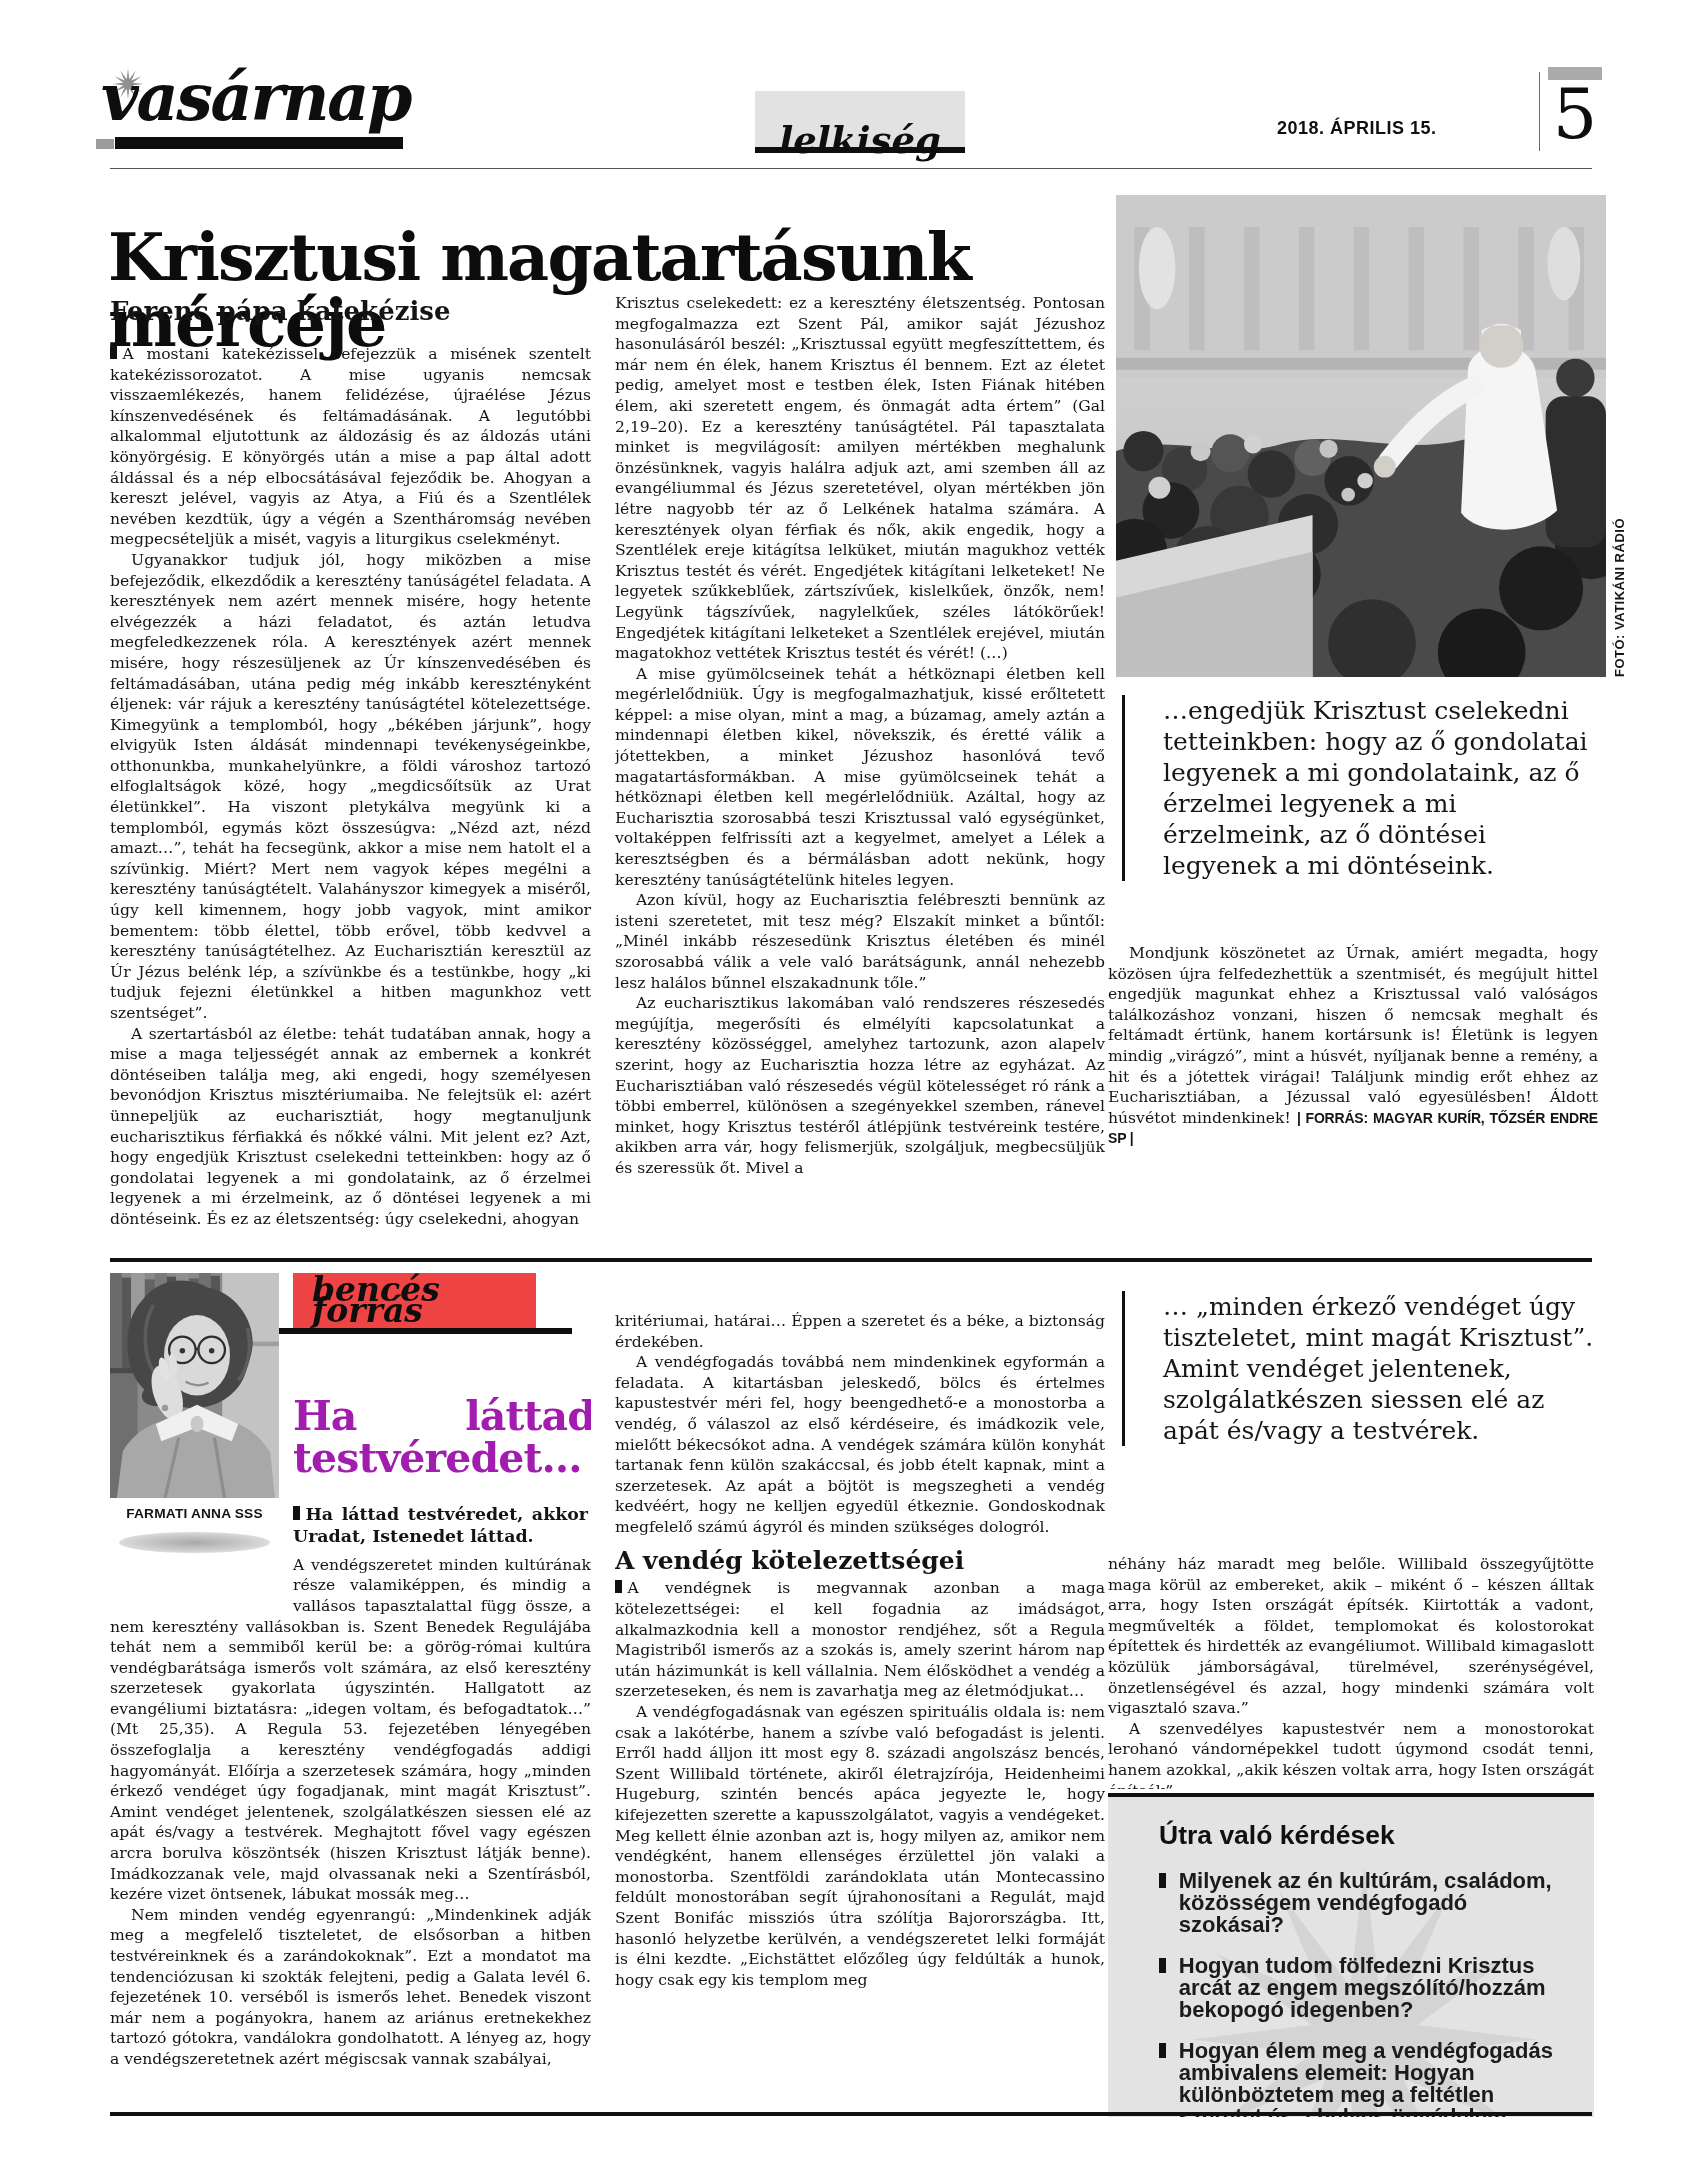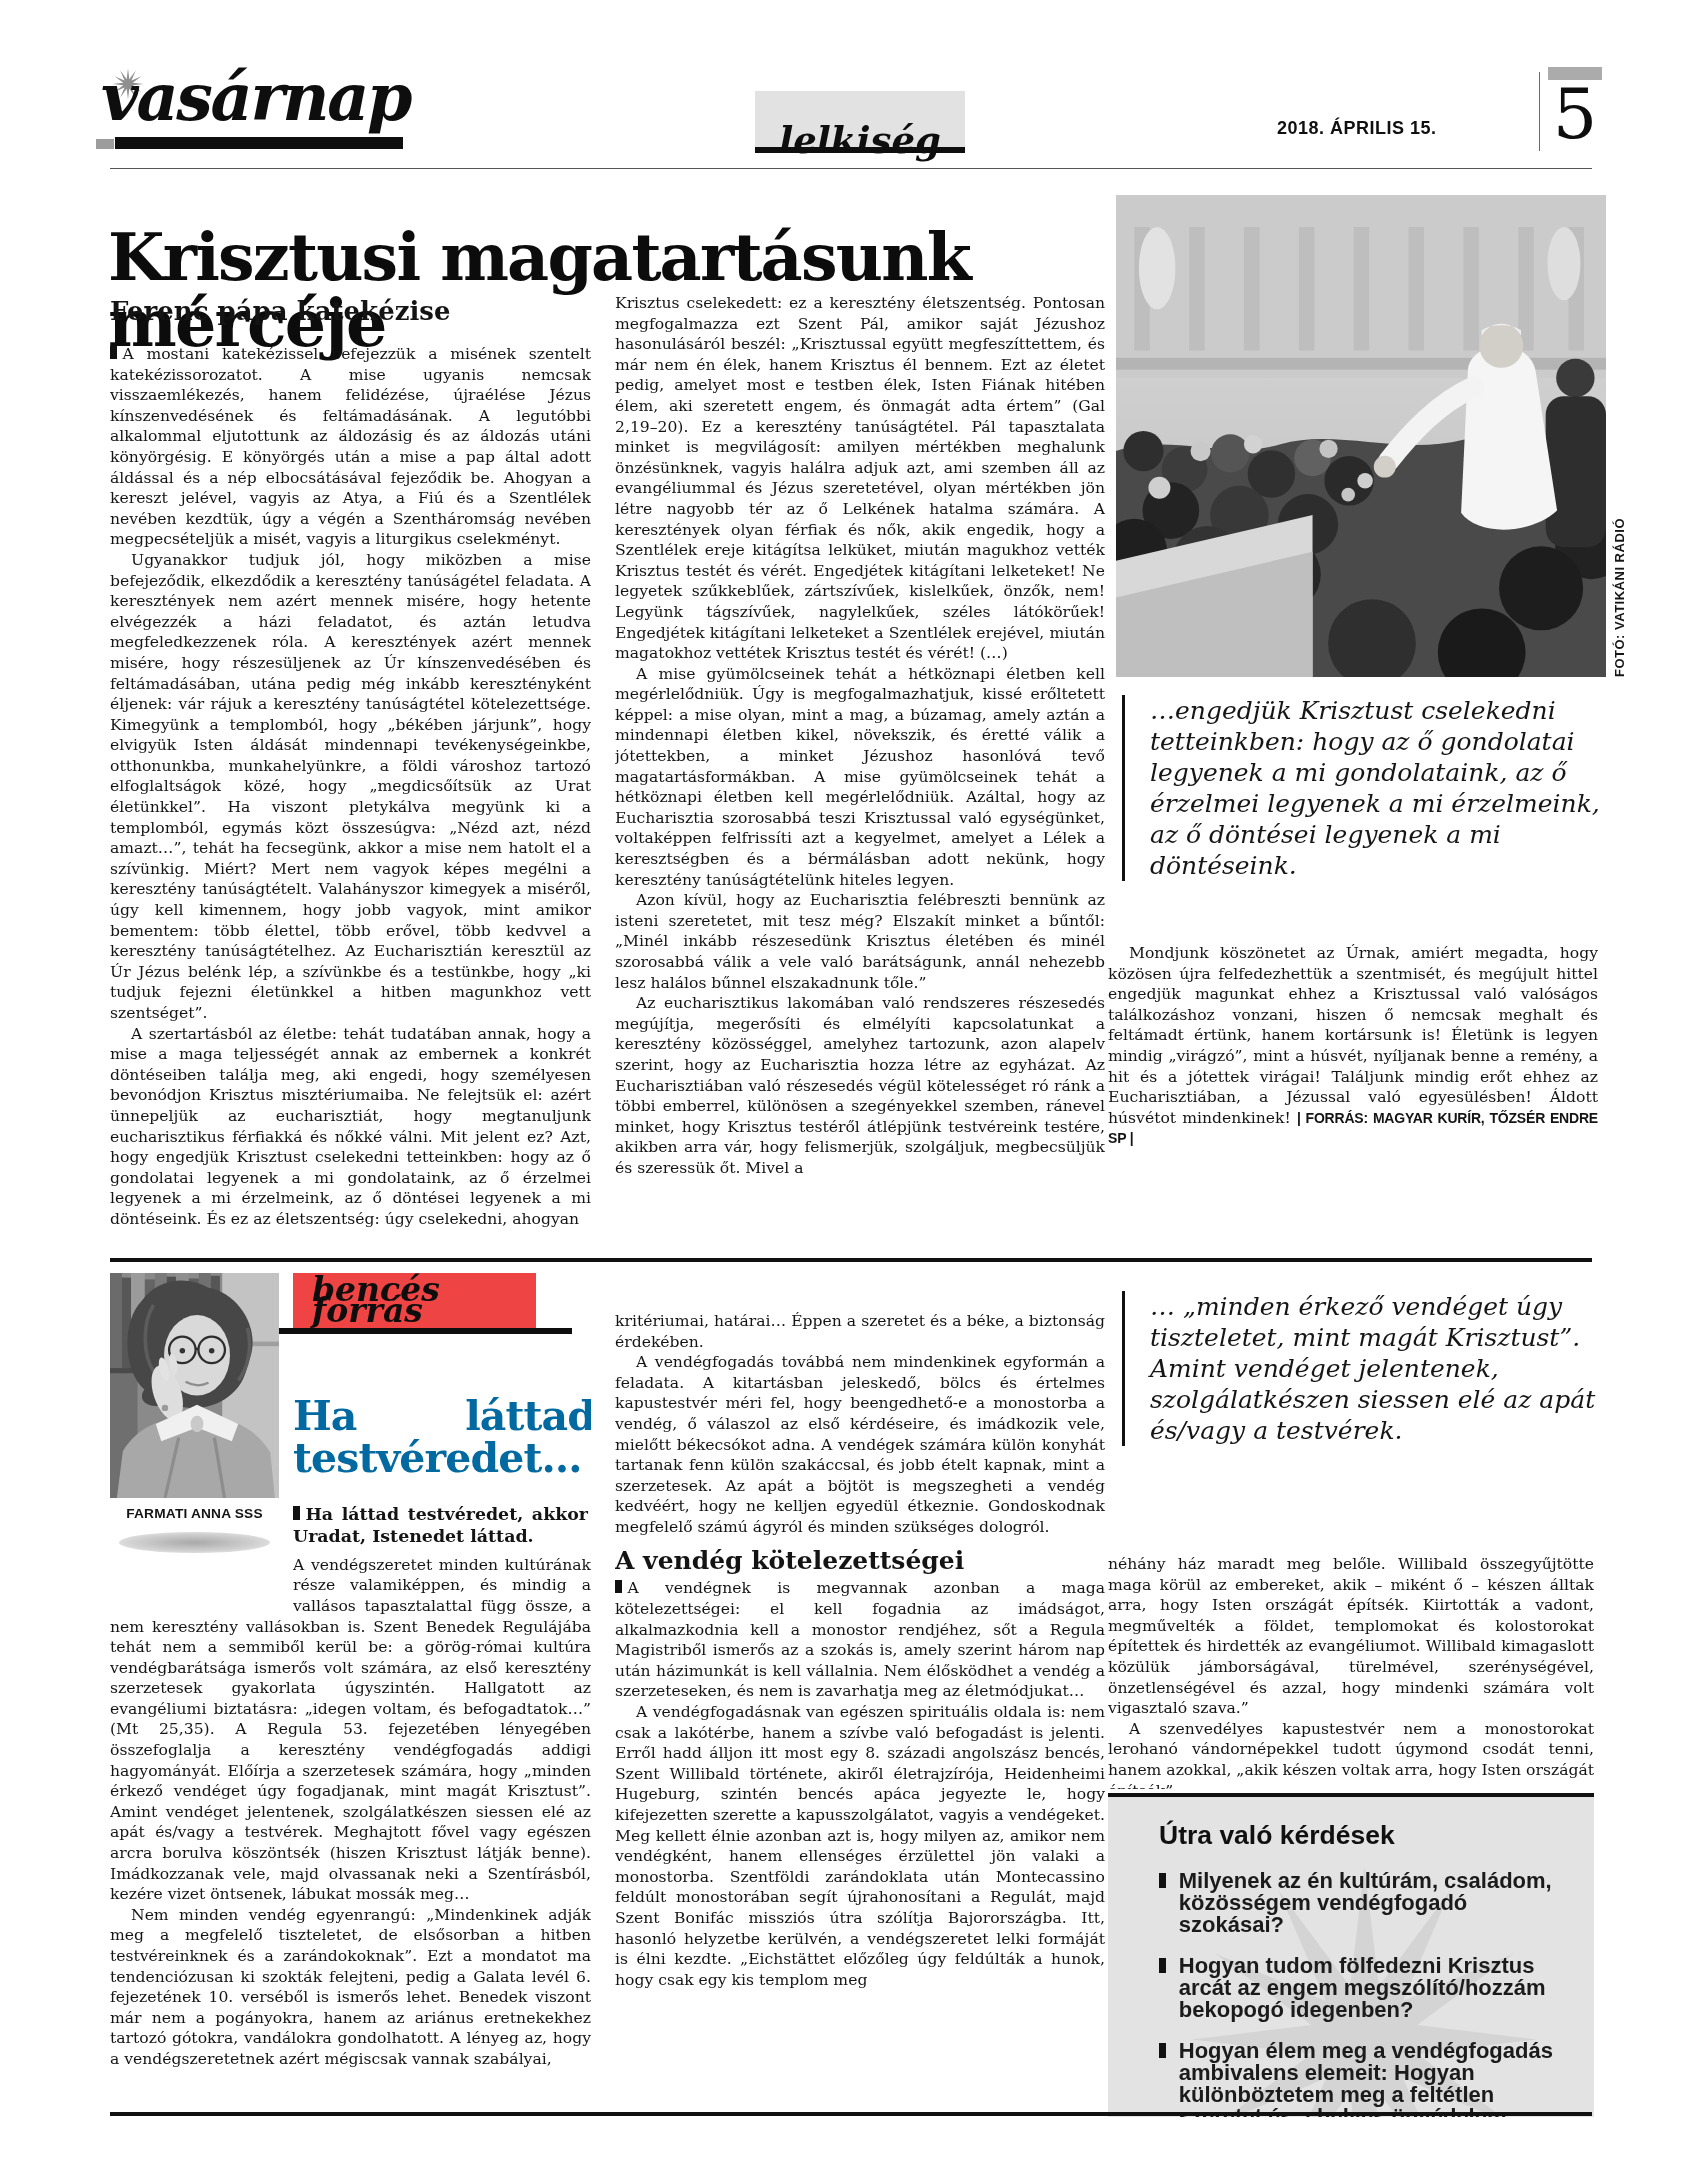--- a/index.html
+++ b/index.html
@@ -21,21 +21,21 @@
   .page-number { position:absolute; left:1548px; top:76px; width:54px; text-align:center; font-size:70px; line-height:1.1; color:#0e0e0e; }
   .header-line { position:absolute; left:110px; top:168px; width:1482px; height:1.4px; background:#555; }
 
   
   .bodycol { position:absolute; overflow:hidden; font-size:15.6px; line-height:20.6px; text-align:justify; hyphens:auto; -webkit-hyphens:auto; }
   .bodycol p { margin:0; }
   .bodycol p.ind { text-indent:21px; }
   .pmark { display:inline-block; width:6.9px; height:13px; background:#111; margin-right:5.5px; }
   .source { font-family:"Liberation Sans", sans-serif; font-weight:bold; font-size:14px; letter-spacing:-0.2px; }
 
-  .pullquote { position:absolute; border-left:3.2px solid #111; padding-left:25px; font-style:italic; font-size:25px; line-height:31px; color:#161616; }
+  .pullquote { position:absolute; border-left:3.2px solid #111; padding-left:38px; font-size:25px; line-height:31px; color:#161616; }
 
   
   .h1 { position:absolute; left:108px; top:224px; width:1016px; font-size:65px; line-height:1.02; font-weight:bold; letter-spacing:-1.8px; color:#0c0c0c; }
   .subhead1 { position:absolute; left:110px; top:296px; font-size:26px; font-weight:bold; }
   .a1col1 { left:110px; top:344px; width:481px; height:915px; }
   .a1col2 { left:615px; top:293px; width:490px; height:966px; }
   .photo1 { position:absolute; left:1116px; top:195px; width:490px; height:482px; background:#cfcfcf; }
   .photo1 svg { display:block; width:100%; height:100%; }
   .vert-caption { position:absolute; left:1612px; top:498px; height:179px; writing-mode:vertical-rl; transform:rotate(180deg); font-family:"Liberation Sans", sans-serif; font-weight:bold; font-size:13px; letter-spacing:0.5px; color:#161616; }
   .pq1 { left:1122px; top:695px; width:479px; }
@@ -46,21 +46,21 @@
   .a2left { left:110px; top:1273px; width:481px; height:841px; }
   .a2-float { float:left; width:183px; height:341px; }
   .author-photo { width:169px; height:225px; background:#8a8a8a; }
   .author-photo svg { display:block; width:100%; height:100%; }
   .author-caption { width:169px; margin-top:6.4px; text-align:center; font-family:"Liberation Sans", sans-serif; font-weight:bold; font-size:13.7px; letter-spacing:0.2px; }
   .author-shadow { width:151px; height:21px; margin:7.3px 0 0 9.2px; border-radius:50%; background:radial-gradient(ellipse at center, #a9a9a9 0%, #cfcfcf 55%, #f6f6f6 100%); }
   .kicker-row { margin-left:164px; }
   .kicker-box { width:243px; height:55px; background:#ef4444; display:flex; align-items:center; padding-left:19px; }
   .kicker-label { font-size:33px; font-style:italic; font-weight:bold; color:#0e0e0e; }
   .kicker-bar { width:298px; height:6px; background:#0e0e0e; }
-  .a2-h2 { margin:61px 0 0 183px; width:302px; font-size:41px; line-height:1.03; font-weight:bold; letter-spacing:-0.9px; color:#0369a1; }
+  .a2-h2 { margin:61px 0 0 183px; width:302px; font-size:41px; line-height:1.03; font-weight:bold; letter-spacing:-0.9px; color:#a21caf; }
   .a2-lead { margin:24px 0 0 183px; width:295px; font-size:17.4px; line-height:22px; font-weight:bold; }
   .a2-lead .pmark { height:14.6px; }
   .a2left p.flow1 { margin-top:7.3px; }
   .a2mid { left:615px; top:1311px; width:490px; height:803px; }
   .subhead2 { font-size:25px; font-weight:bold; margin:13px 0 7.3px 0; text-indent:0 !important; }
   .pq2 { left:1122px; top:1291px; width:479px; }
   .a2col3 { left:1108px; top:1554px; width:486px; height:235px; }
 
   .qbox { position:absolute; left:1108px; top:1793px; width:486px; height:324px; background:#e3e3e3; border-top:4.1px solid #111; overflow:hidden; }
   .qbox-star { position:absolute; left:78px; top:64px; width:357px; height:357px; opacity:0.85; }

